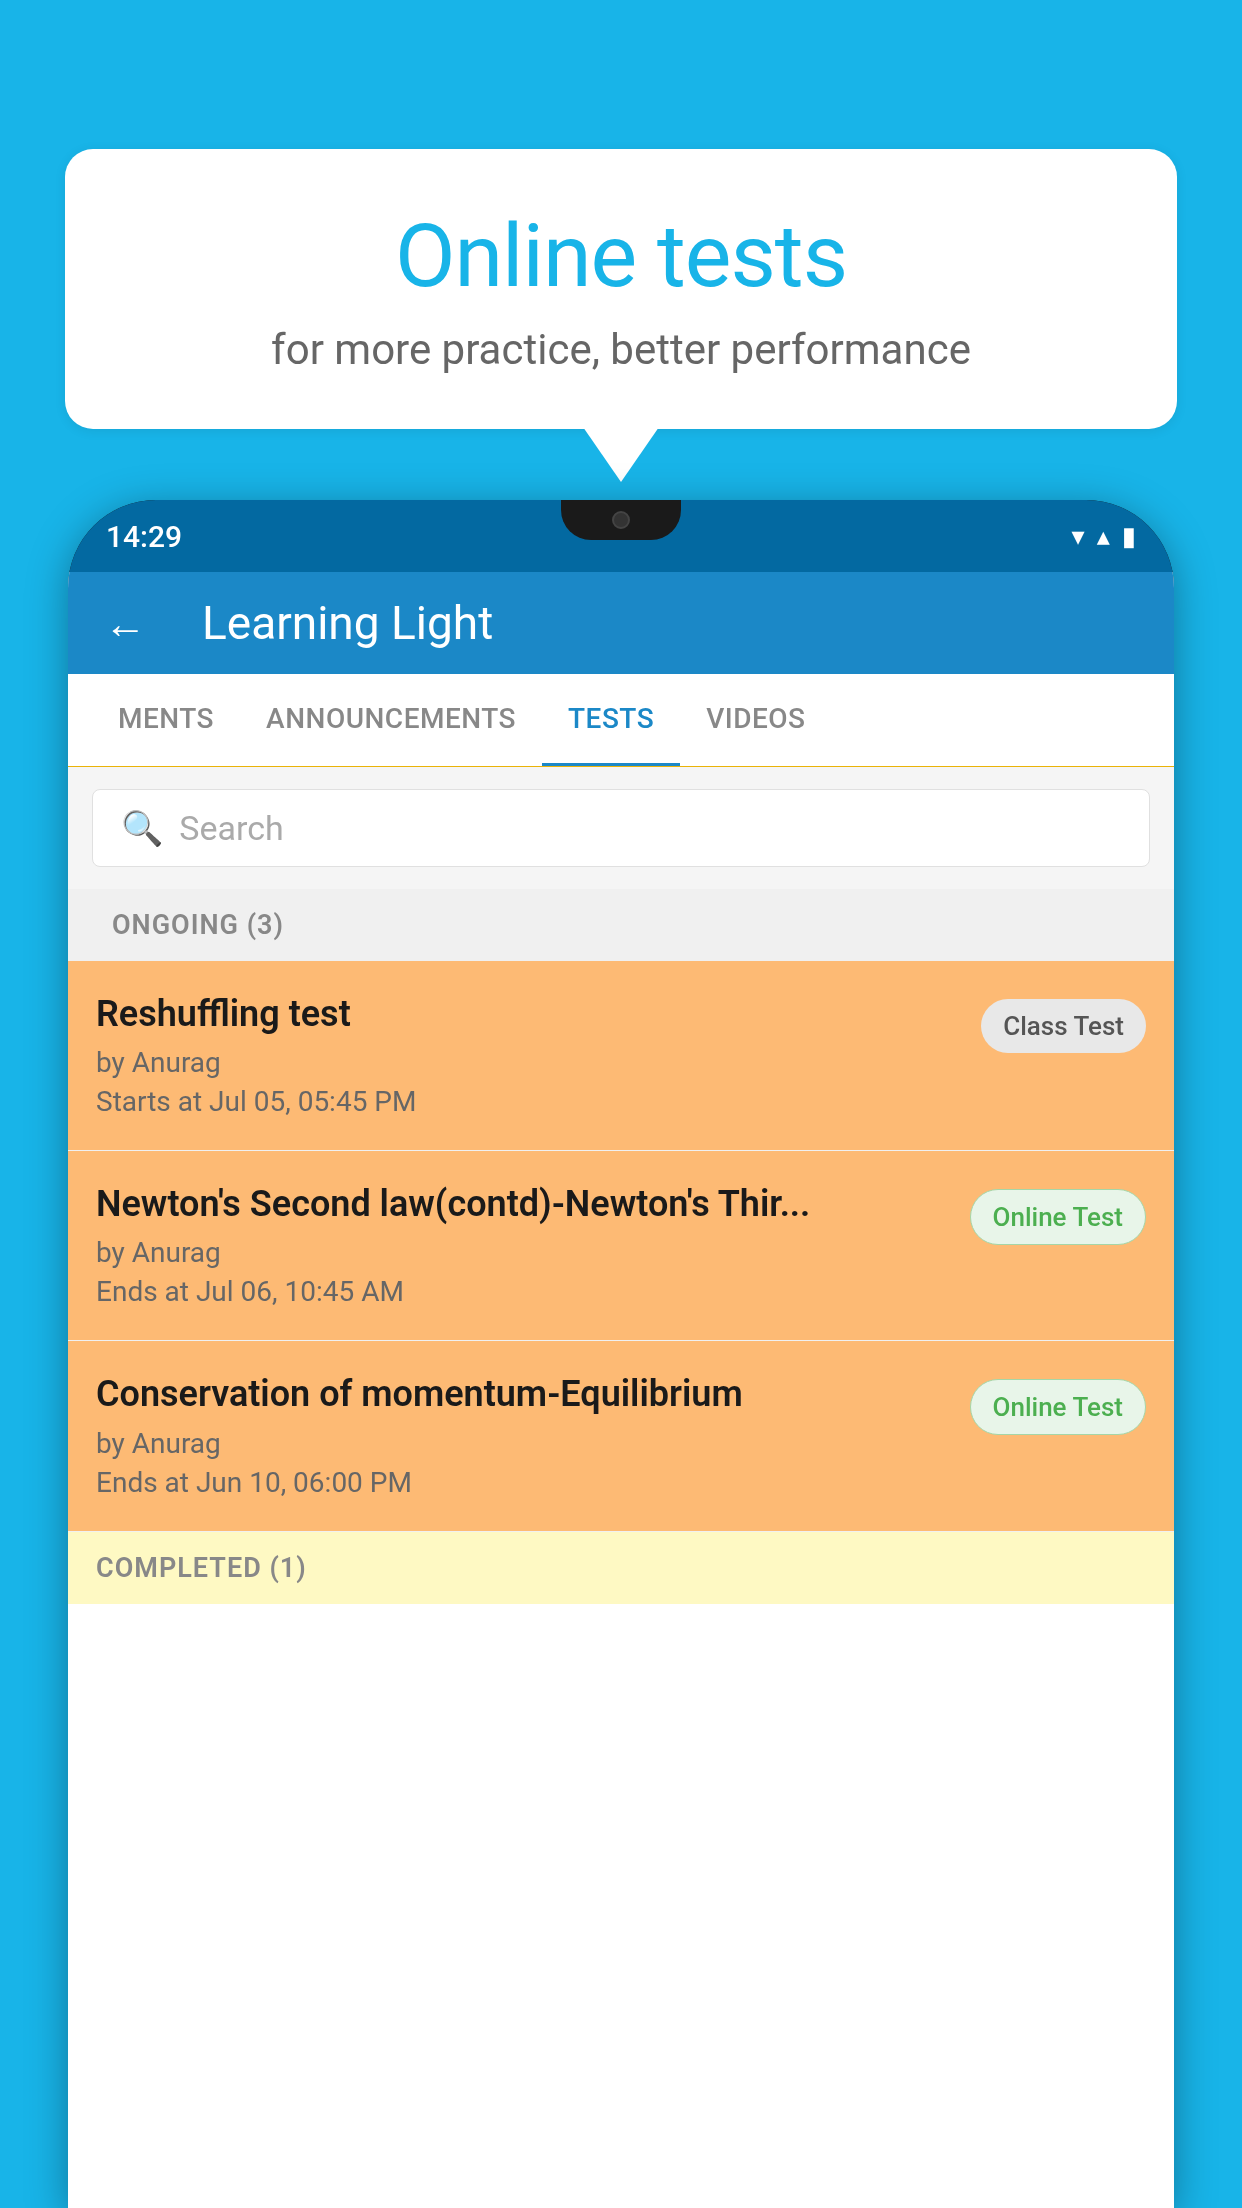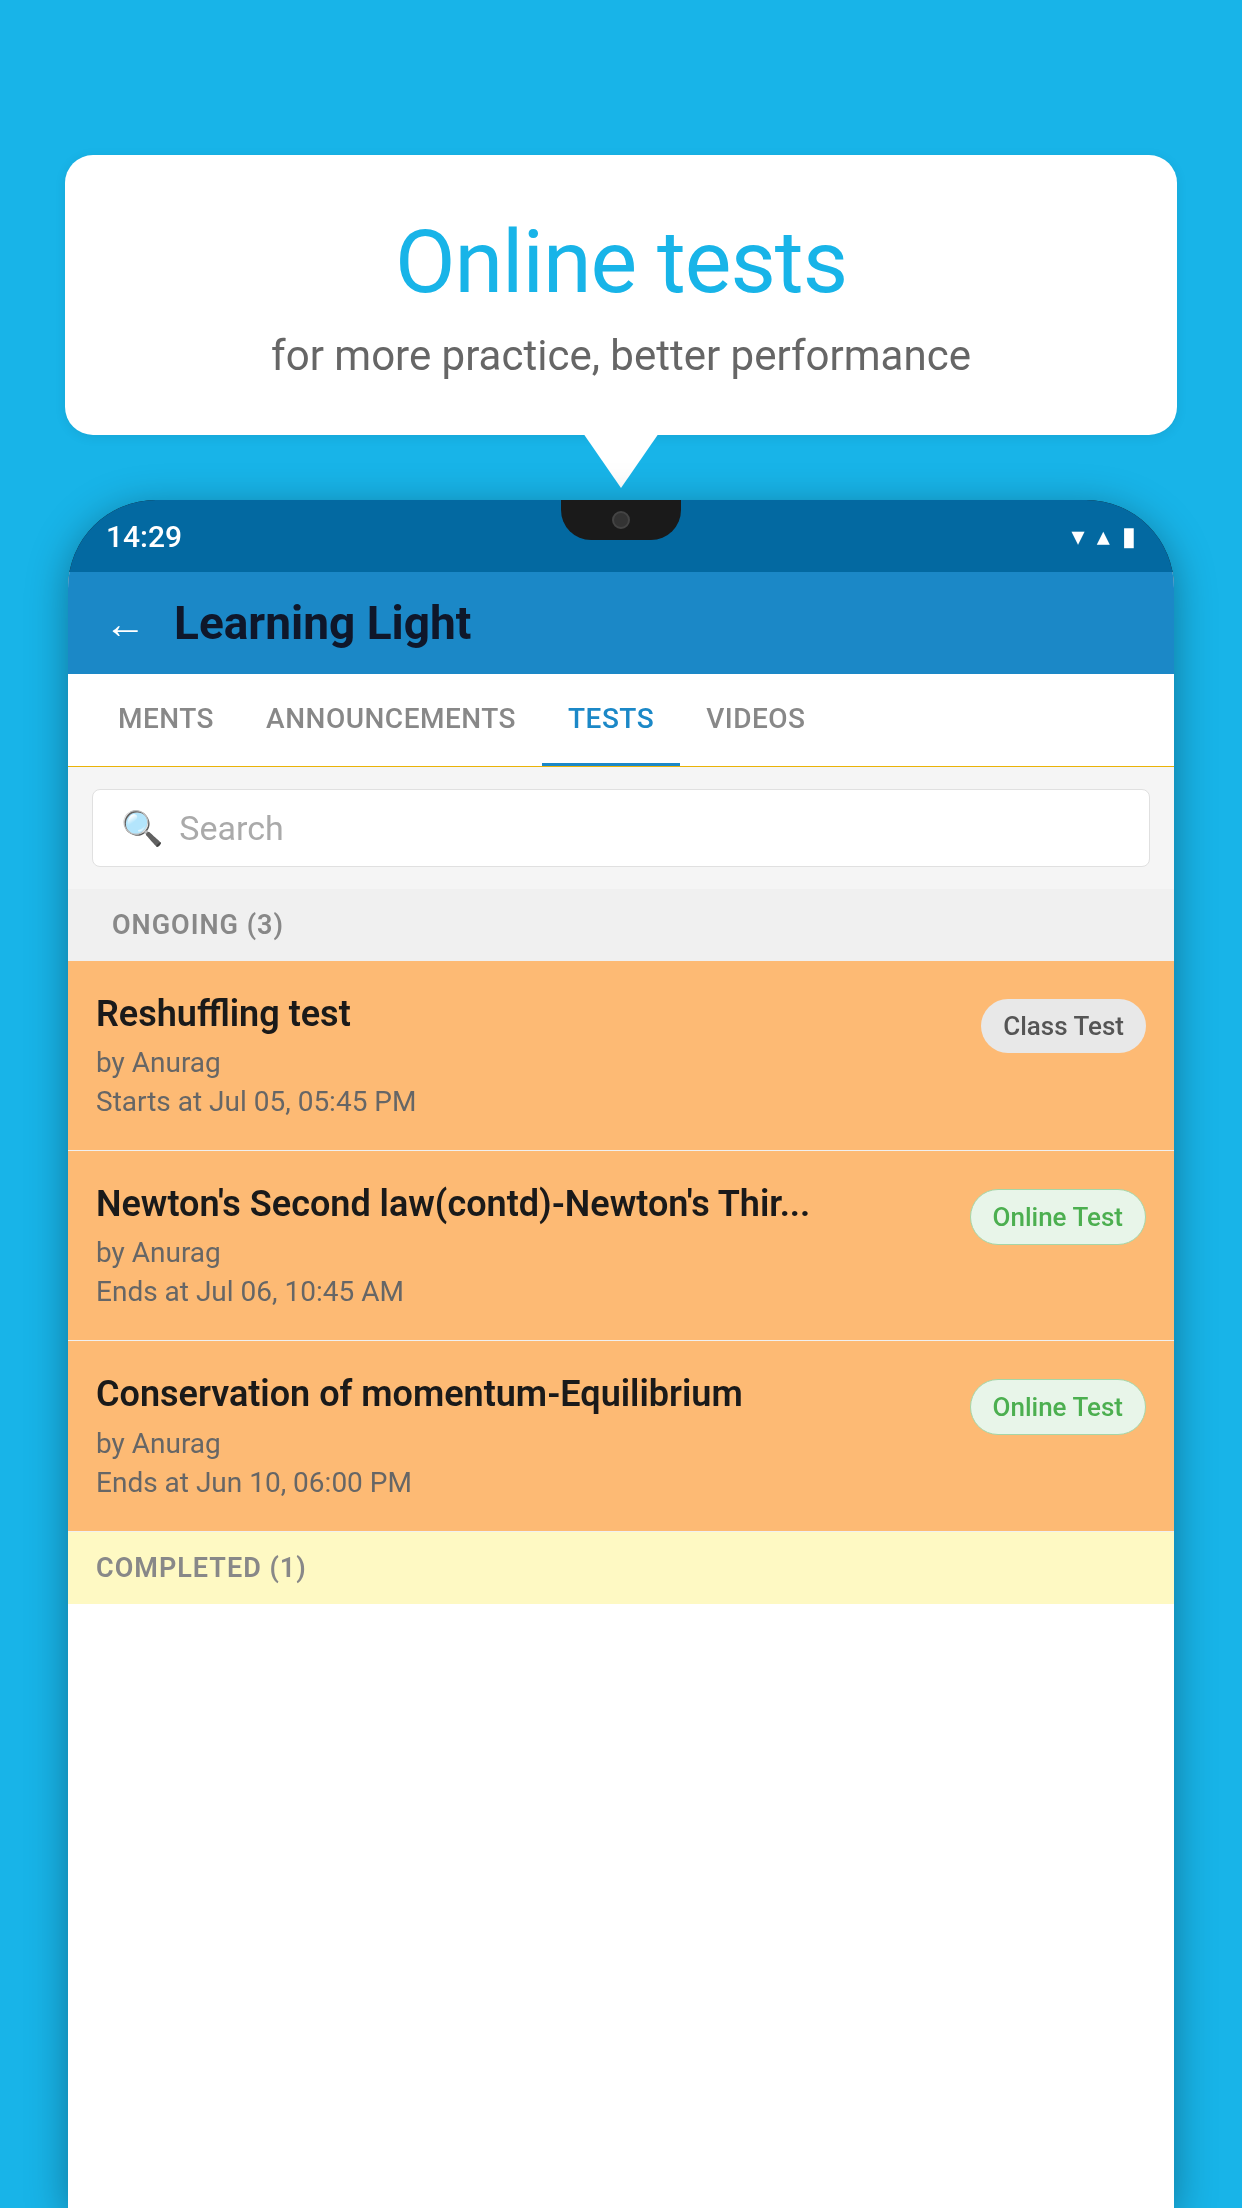--- a/index.html
+++ b/index.html
@@ -10,21 +10,21 @@
       height: 2208px;
       background-color: #18B4E8;
       font-family: 'Roboto', Arial, sans-serif;
       overflow: hidden;
       position: relative;
     }
 
     
     .speech-bubble-container {
       position: absolute;
-      top: 155px;
+      top: 149px;
       left: 65px;
       right: 65px;
       display: flex;
       flex-direction: column;
       align-items: center;
     }
 
     .speech-bubble {
       background: white;
       border-radius: 28px;
@@ -129,23 +129,24 @@
       gap: 28px;
     }
 
     .back-arrow {
       color: white;
       font-size: 42px;
       cursor: pointer;
     }
 
     .app-title {
-      color: #0f172a;
+      color: #ffffff;
       font-size: 46px;
-      font-weight: 700;
+      font-weight: 400;
+      margin-left: 28px;
     }
 
     
     .phone-screen {
       background: white;
       height: calc(100% - 72px);
       overflow: hidden;
       border-radius: 0 0 0 0;
     }
 

